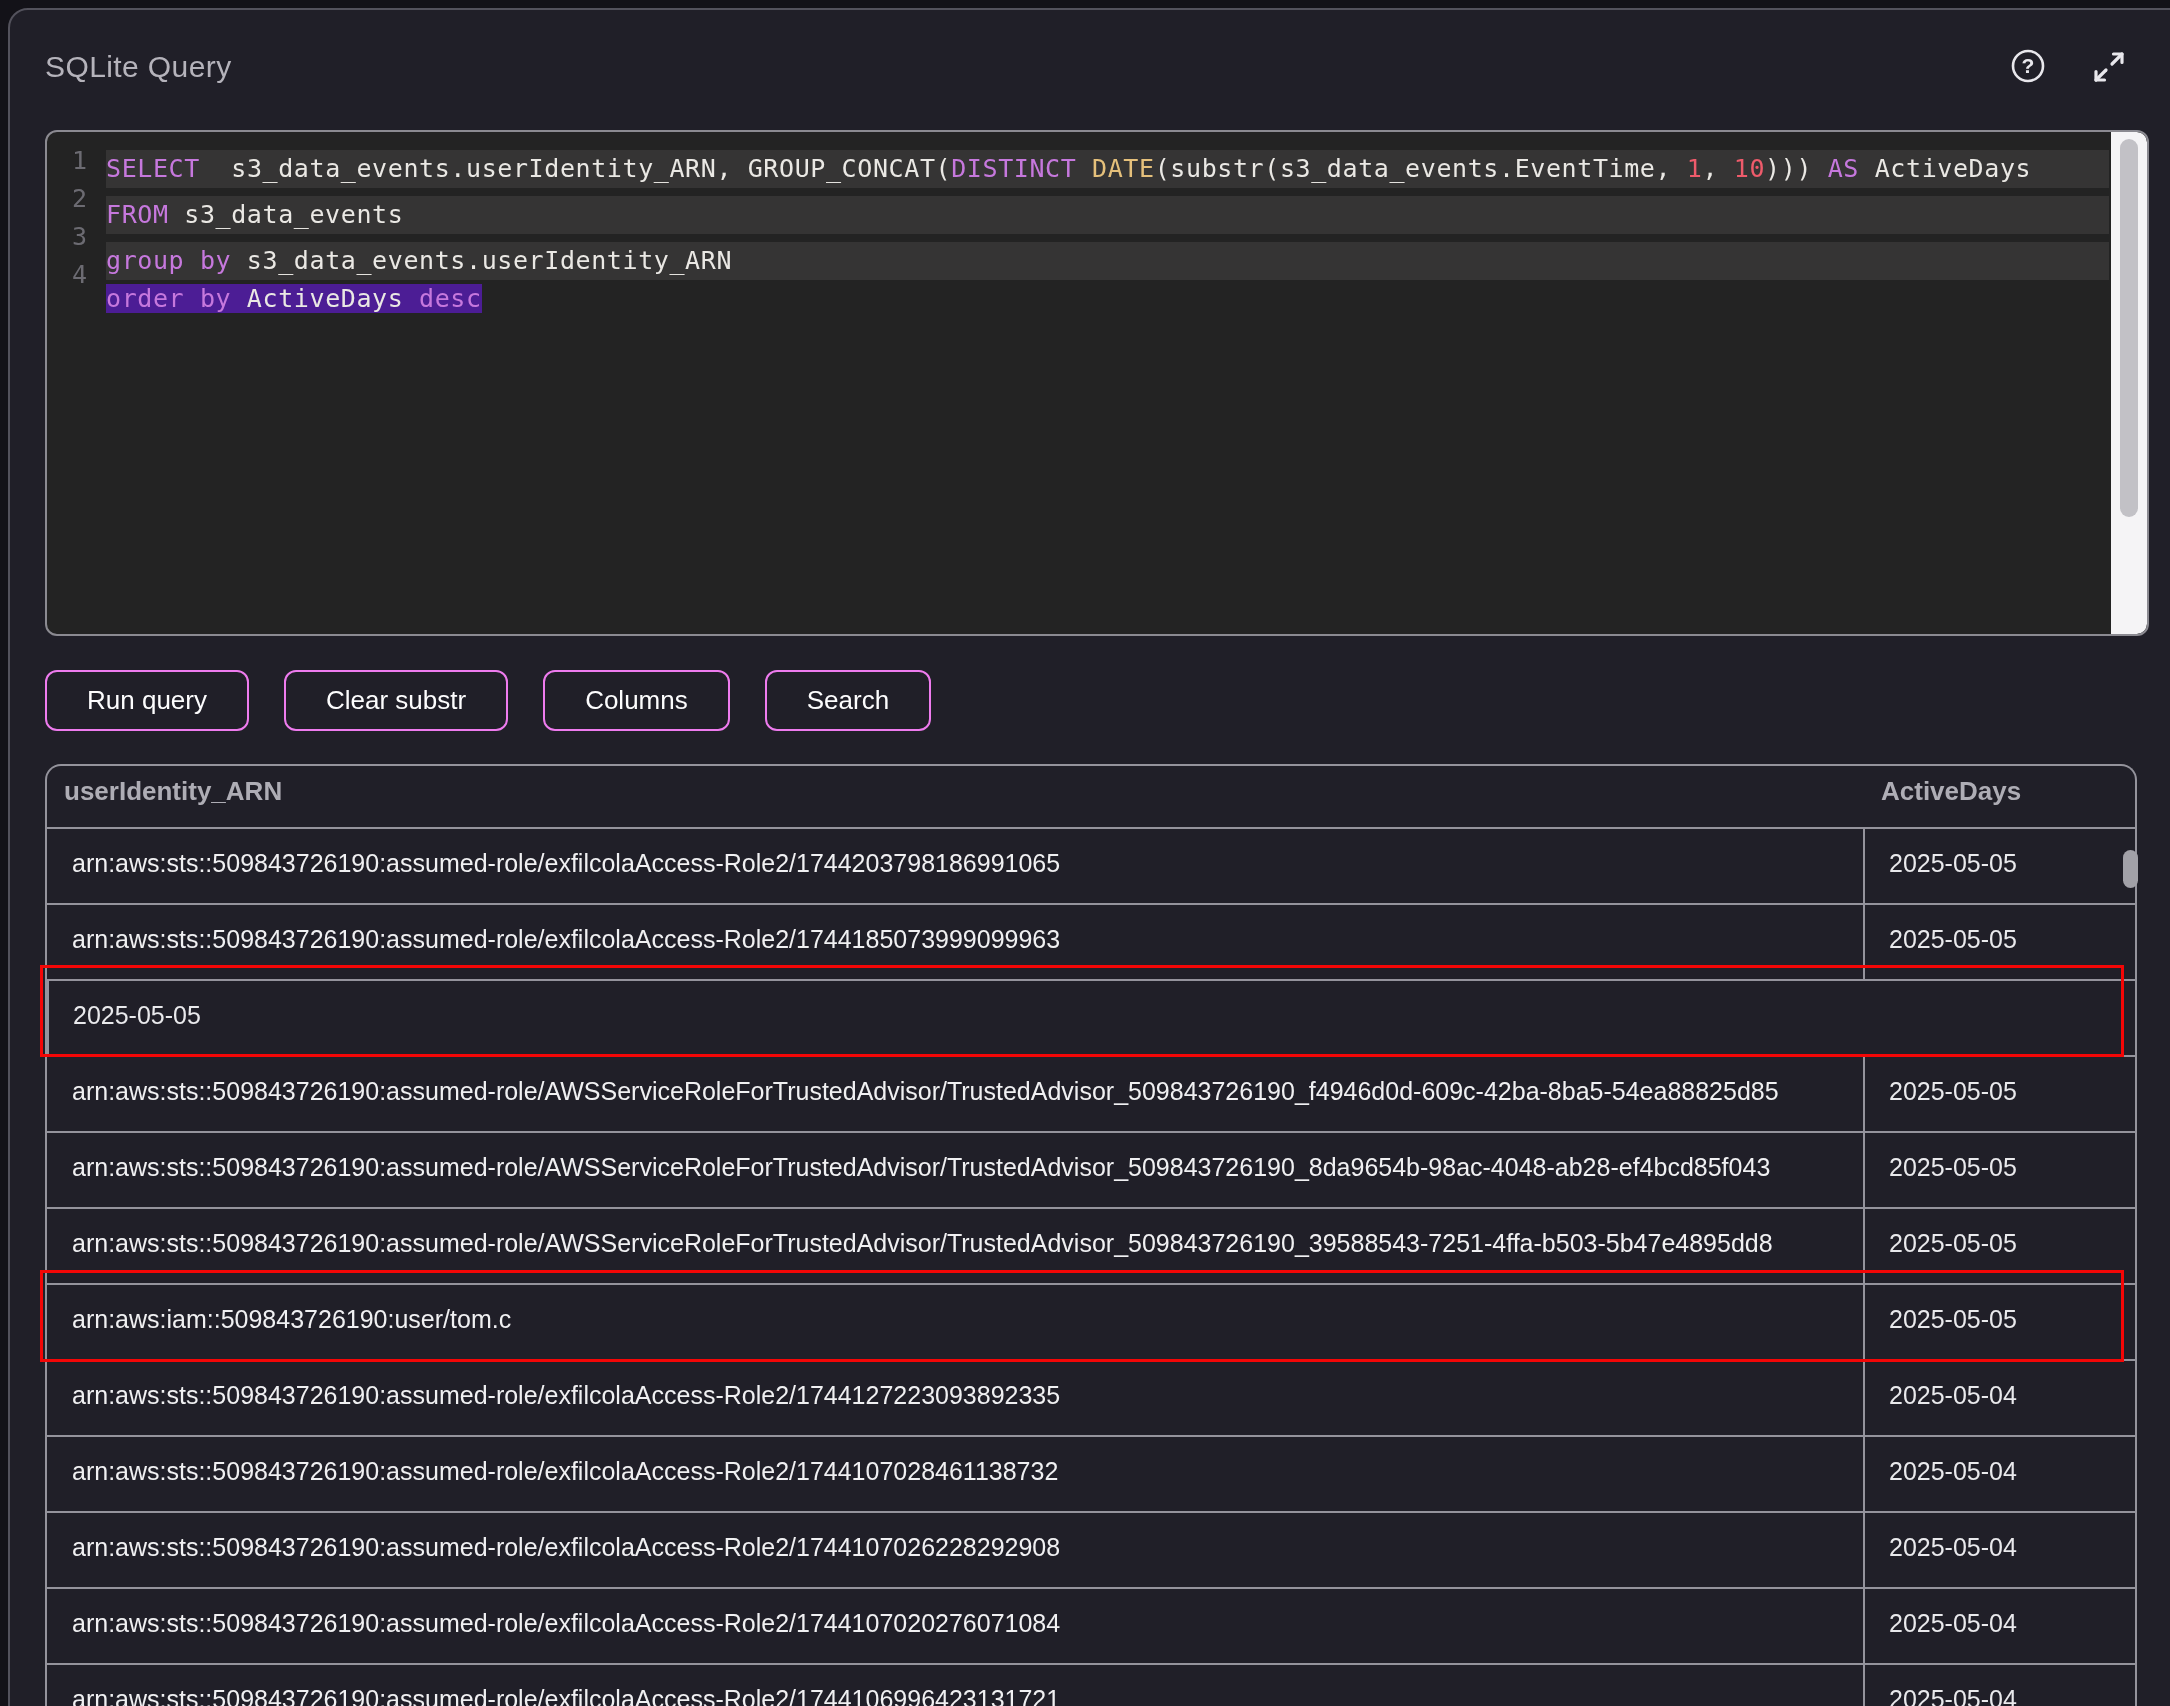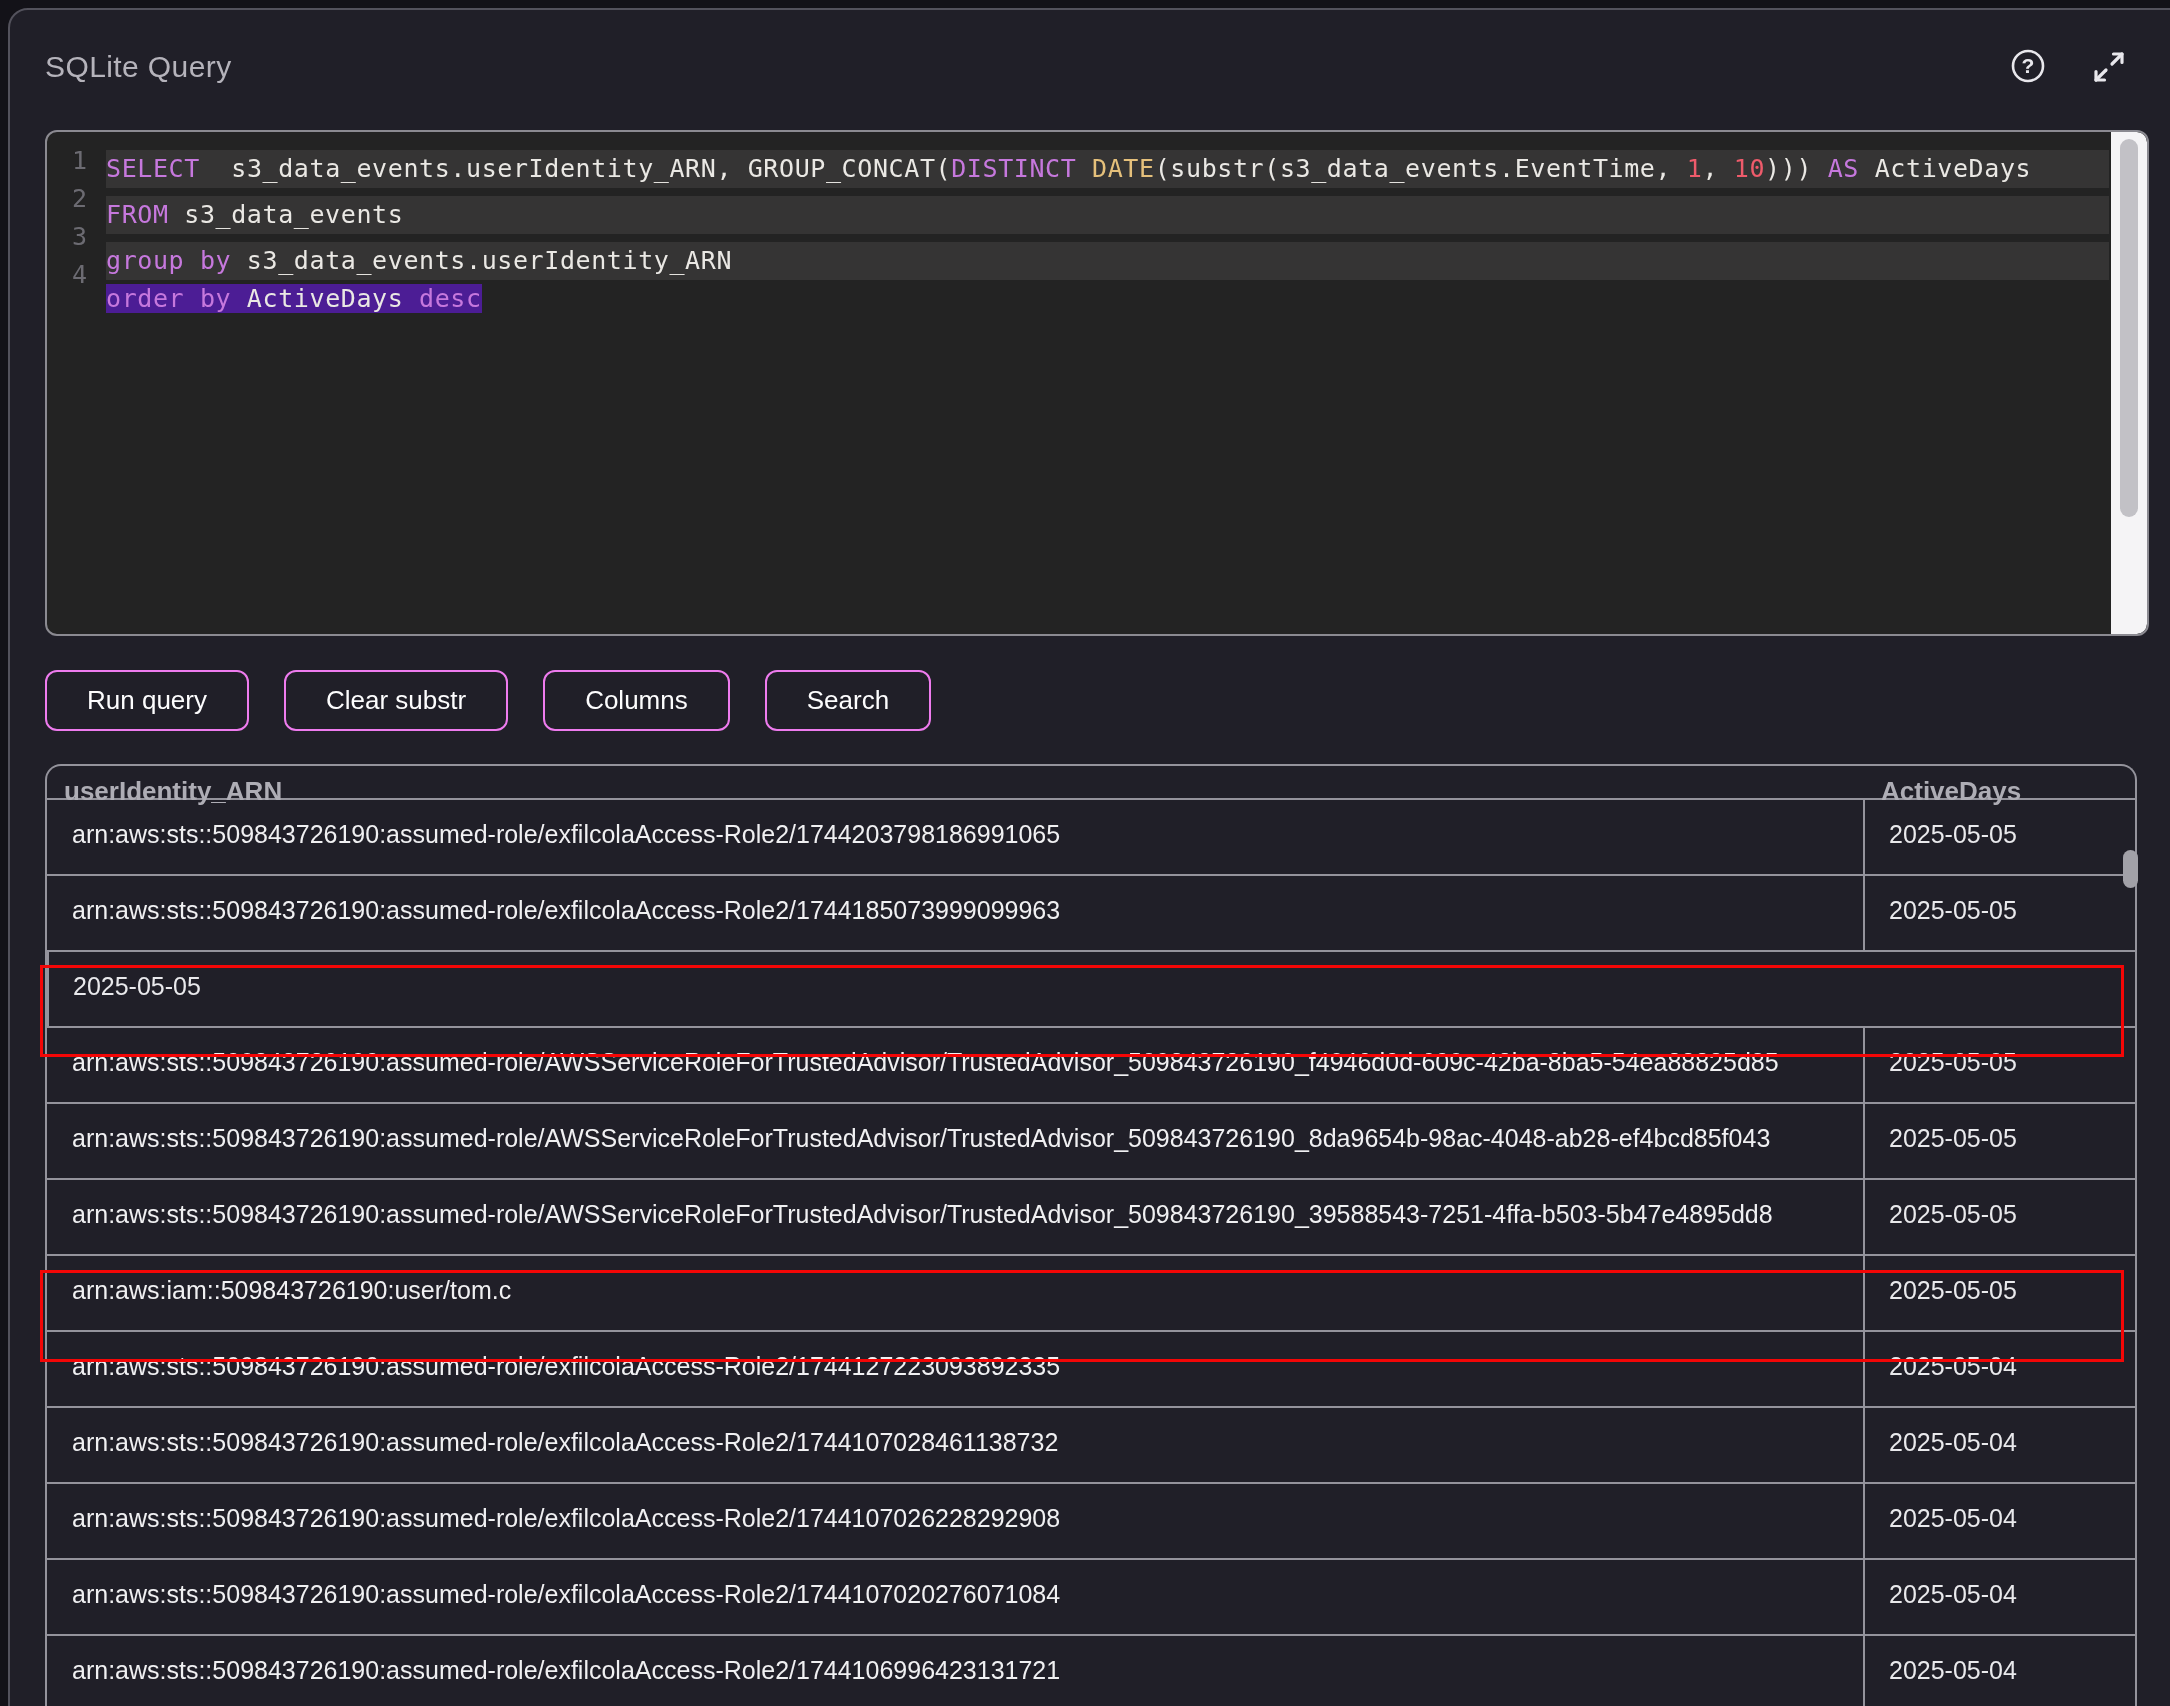--- a/index.html
+++ b/index.html
@@ -63,21 +63,21 @@
     font-family:"Liberation Sans",sans-serif;cursor:pointer;line-height:57px;
   }
 
   
   .results{
     position:absolute;left:35px;top:754px;width:2092px;height:952px;
     border:2px solid #94939c;border-bottom:none;border-radius:16px 16px 0 0;
     box-sizing:border-box;
   }
   .thead{
-    display:grid;grid-template-columns:1816px auto;height:34px;
+    display:grid;grid-template-columns:1816px auto;height:63px;
     border-bottom:2px solid #94939c;box-sizing:border-box;
   }
   .th{font-size:26px;font-weight:bold;color:#aeadb5;padding:10px 0 0 17px;}
   .th.days{padding-left:18px;}
   .trow{
     display:grid;grid-template-columns:1816px auto;height:76px;
     border-bottom:2px solid #94939c;box-sizing:border-box;
   }
   .cell-arn{
     font-size:25px;color:#f0f0f2;padding:20px 0 0 25px;white-space:nowrap;

